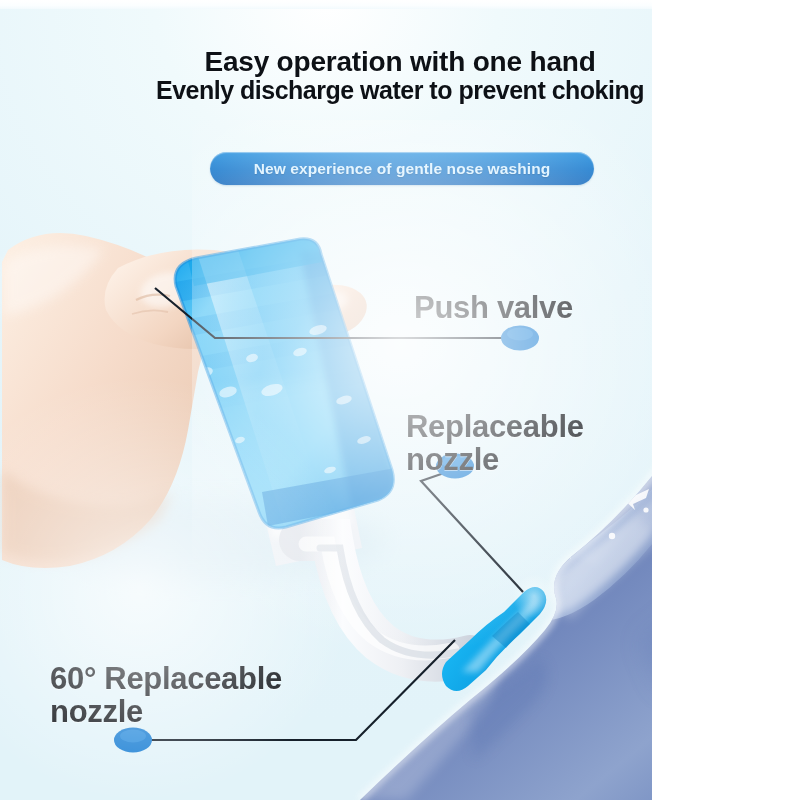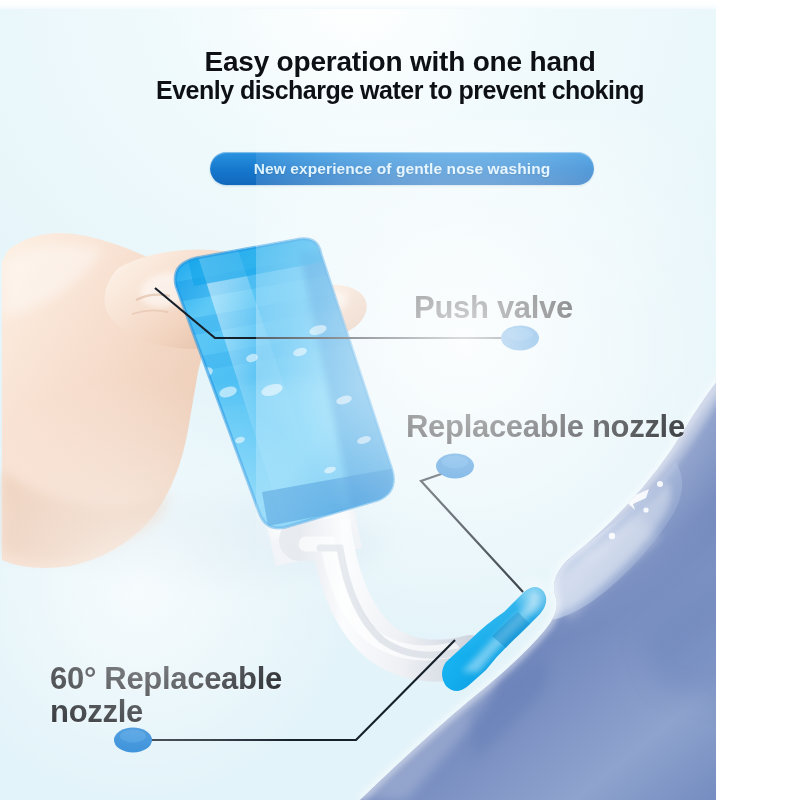--- a/index.html
+++ b/index.html
@@ -5,21 +5,21 @@
 <style>
   html,body{margin:0;padding:0;}
   body{
     width:800px;height:800px;
     font-family:"Liberation Sans","DejaVu Sans",sans-serif;
     overflow:hidden;
     background:#ffffff;
   }
   #stage{
     position:relative;
-    width:716px;height:800px;
+    width:652px;height:800px;
     overflow:hidden;
     background:#fde047;
   }
 
   
   .bg-base{
     position:absolute;inset:0;
     background:
       radial-gradient(120% 90% at 50% 0%, #ffffff 0%, #f0fafc 22%, #e6f5fa 55%, #e2f3f9 100%);
   }

